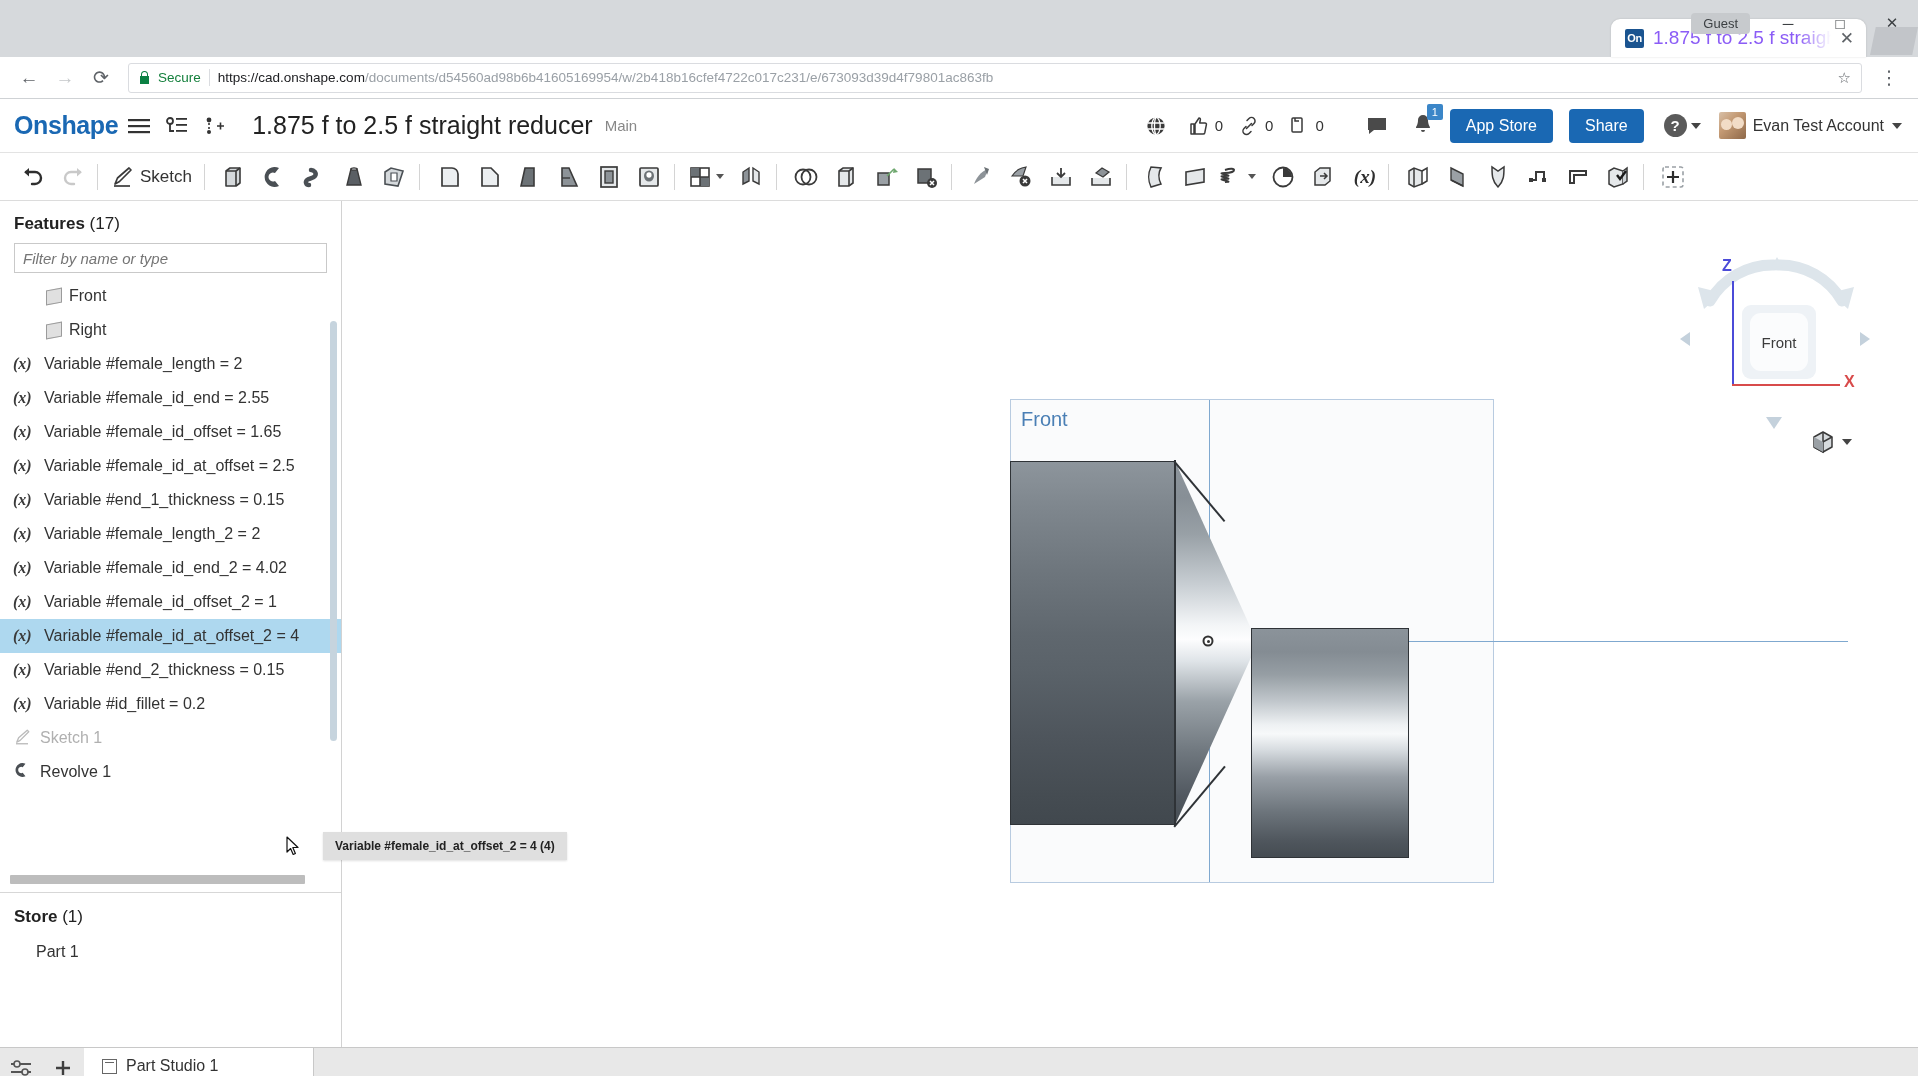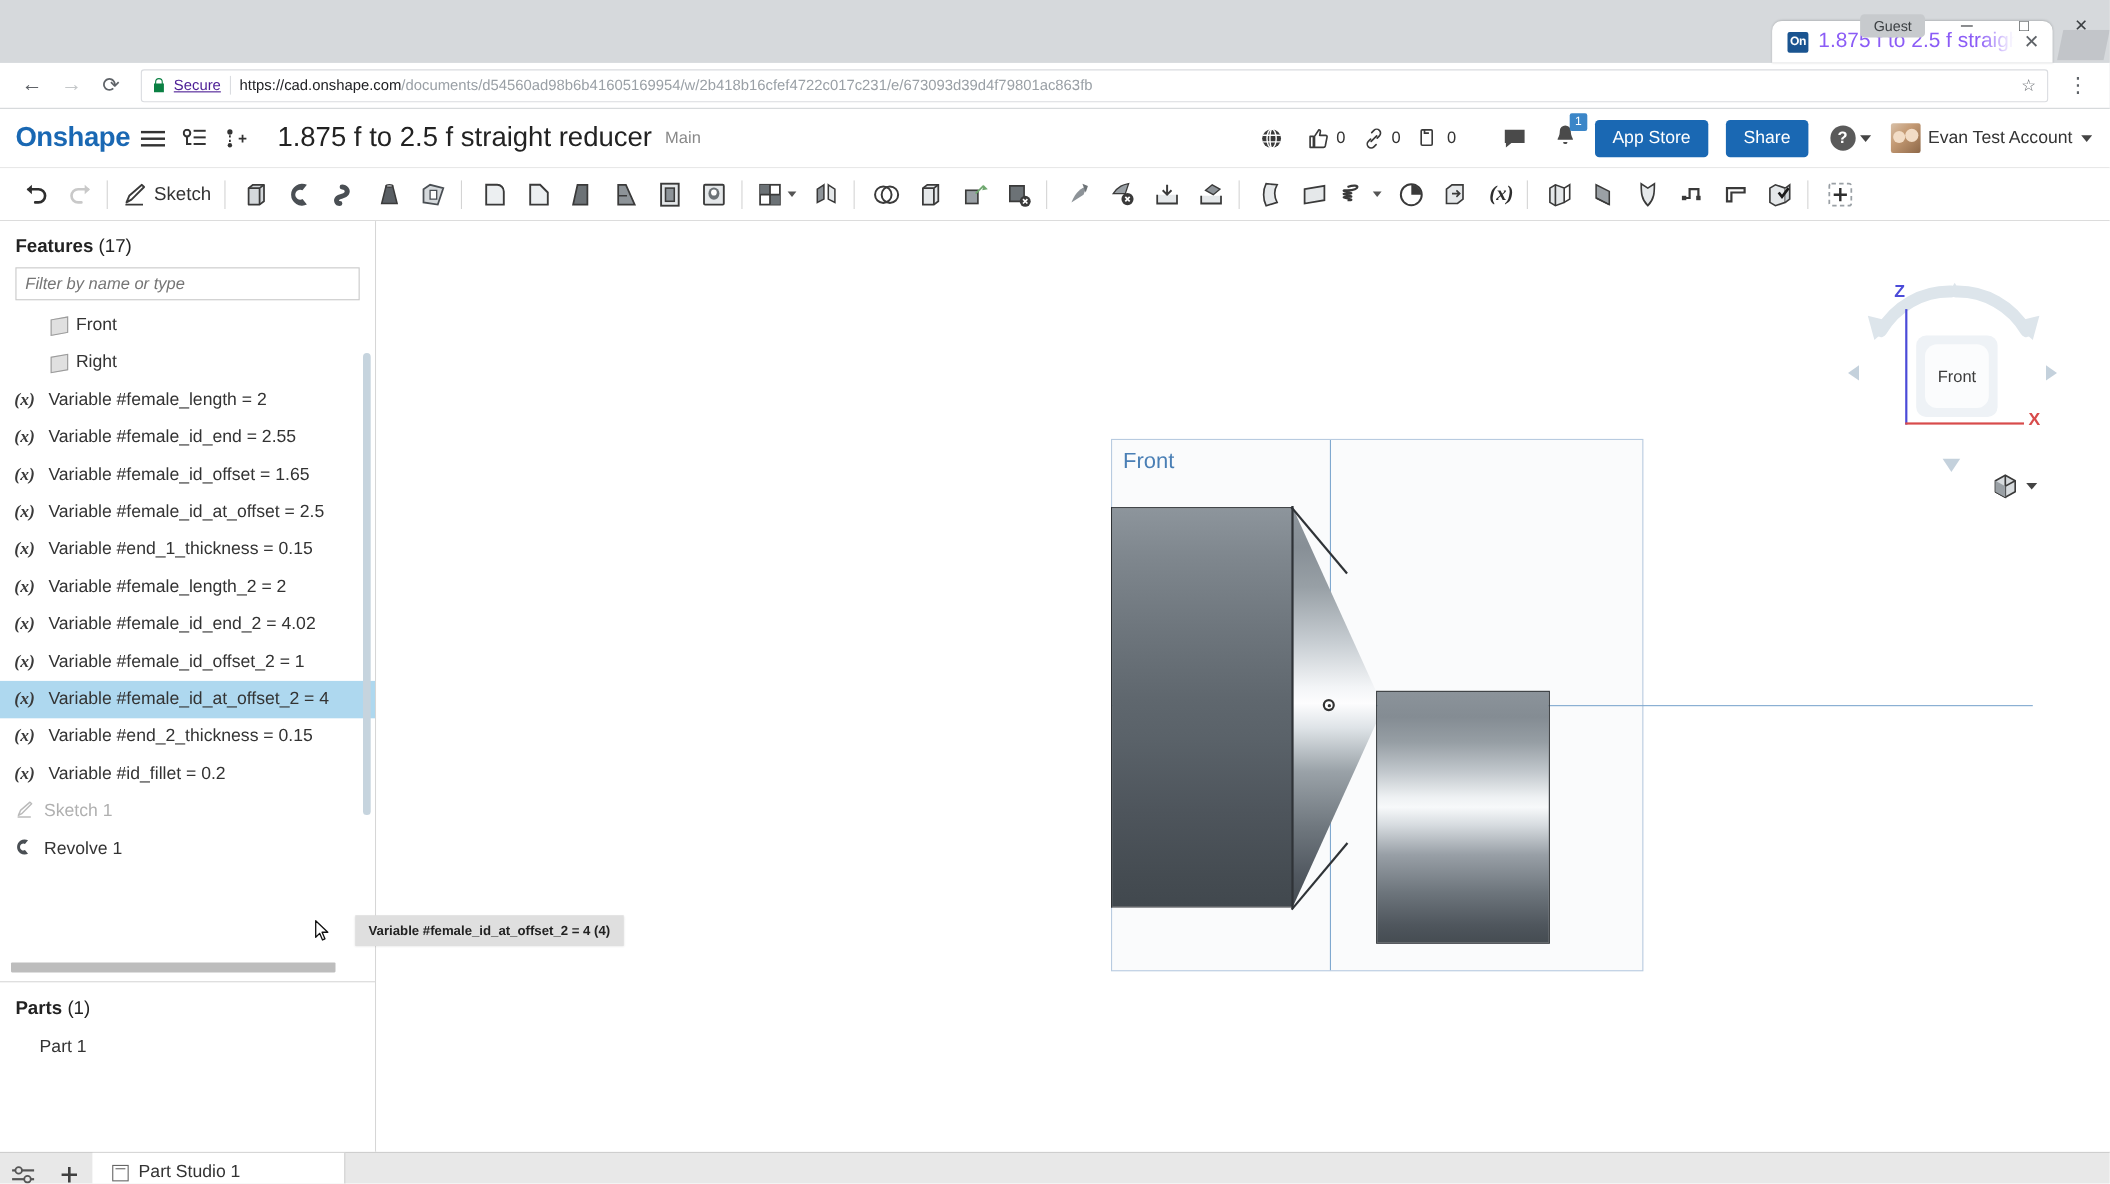--- a/index.html
+++ b/index.html
@@ -65,21 +65,21 @@
     width: 34px; height: 34px; display: flex; align-items: center;
     justify-content: center; color: #5f6368; font-size: 19px; border-radius: 50%;
   }
   .nav-btn.disabled { color: #c4c7c9; }
   .omnibox {
     flex: 1; height: 30px; background: #fff; border: 1px solid #dadce0;
     border-radius: 3px; display: flex; align-items: center;
     padding: 0 10px; gap: 8px; margin: 0 8px;
   }
   .lock-icon { color: #0b8043; font-size: 12px; display:flex; align-items:center;}
-  .secure-label { color: #4c1d95; font-size: 13.5px; text-decoration: underline; }
+  .secure-label { color: #15803d; font-size: 13.5px; }
   .omni-sep { width: 1px; height: 17px; background: #dadce0; }
   .url-text { font-size: 13.5px; color: #9aa0a6; white-space: nowrap; overflow: hidden;}
   .url-text b { color: #202124; font-weight: normal; }
   .omni-right { margin-left: auto; display:flex; align-items:center; gap: 10px; color:#5f6368; font-size:15px;}
 
   
   .os-header {
     height: 54px; background: #fff; display: flex; align-items: center;
     padding: 0 16px 0 14px; gap: 0; border-bottom: 1px solid #e3e3e3;
   }
@@ -752,21 +752,21 @@
         </span>
         <span>Revolve 1</span>
       </div>
 
       <div class="hscrollbar"></div>
     </div>
     <div class="vscrollbar"></div>
 
     <div class="parts-section">
       <div class="parts-hdr">
-        <b>Parts</b>
+        <b>Store</b>
         <span>(1)</span>
       </div>
       <div class="part-row">
         <span>Part 1</span>
       </div>
     </div>
   </div>
 
   <div class="tooltip">Variable #female_id_at_offset_2 = 4 (4)</div>
   <svg class="cursor-arrow" viewBox="0 0 14 20">

